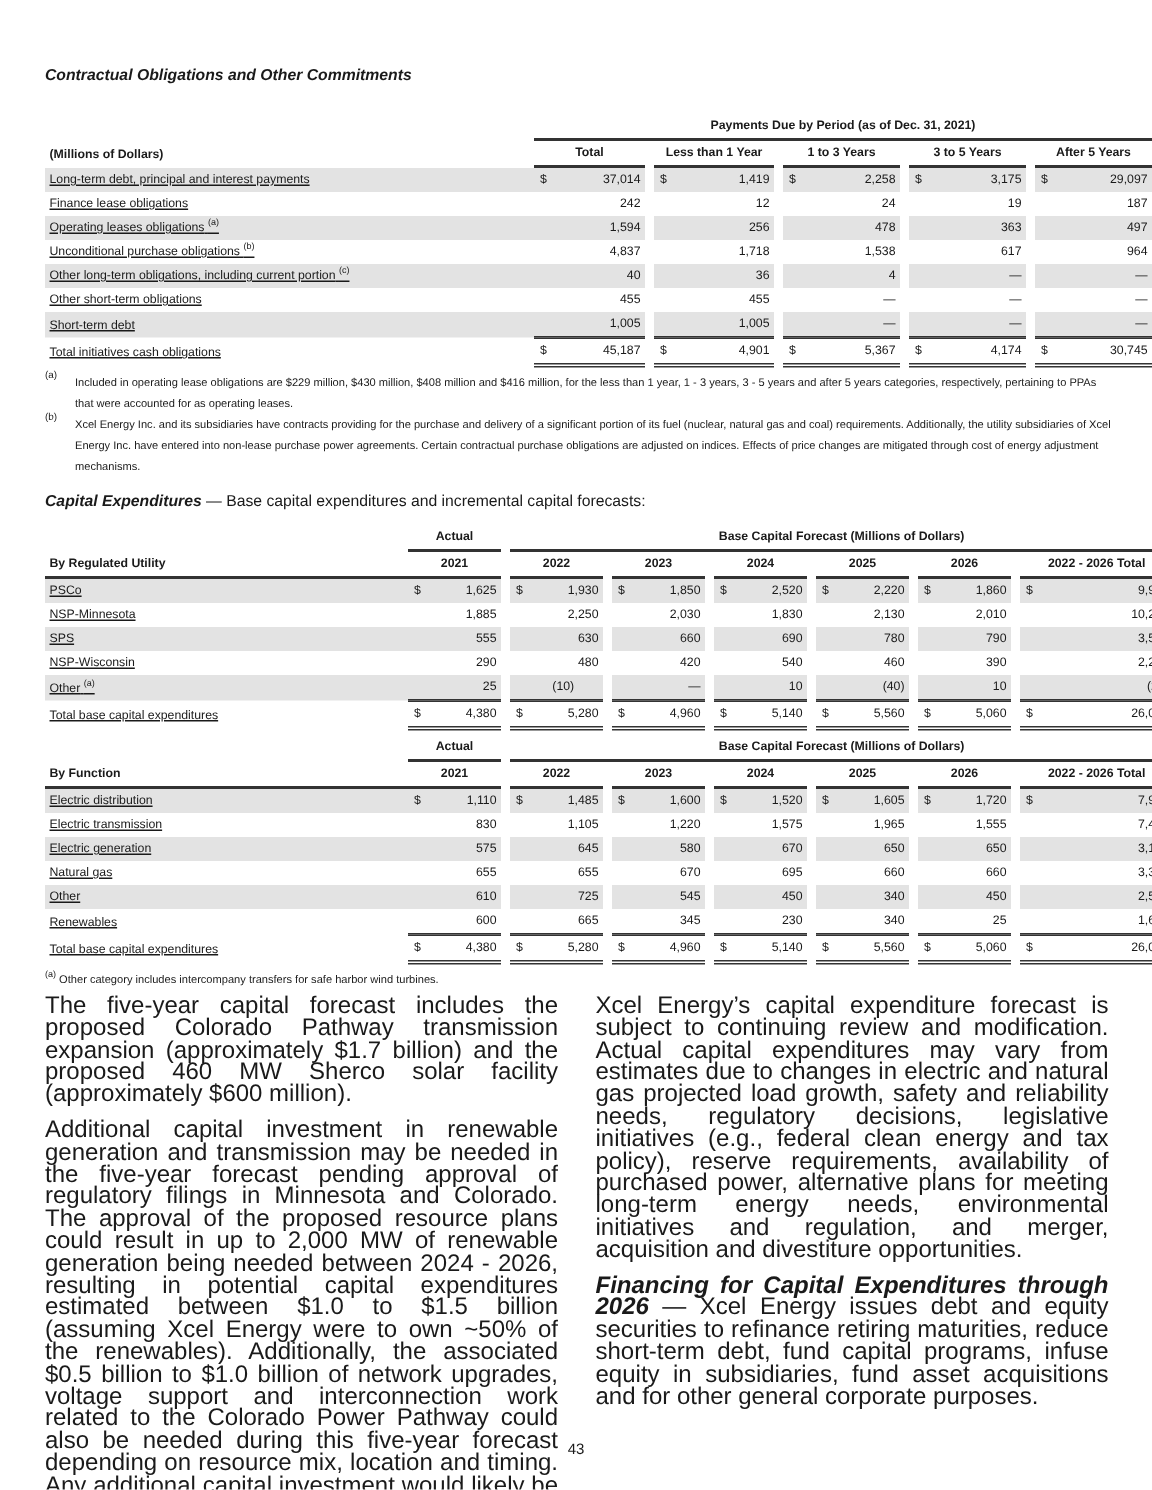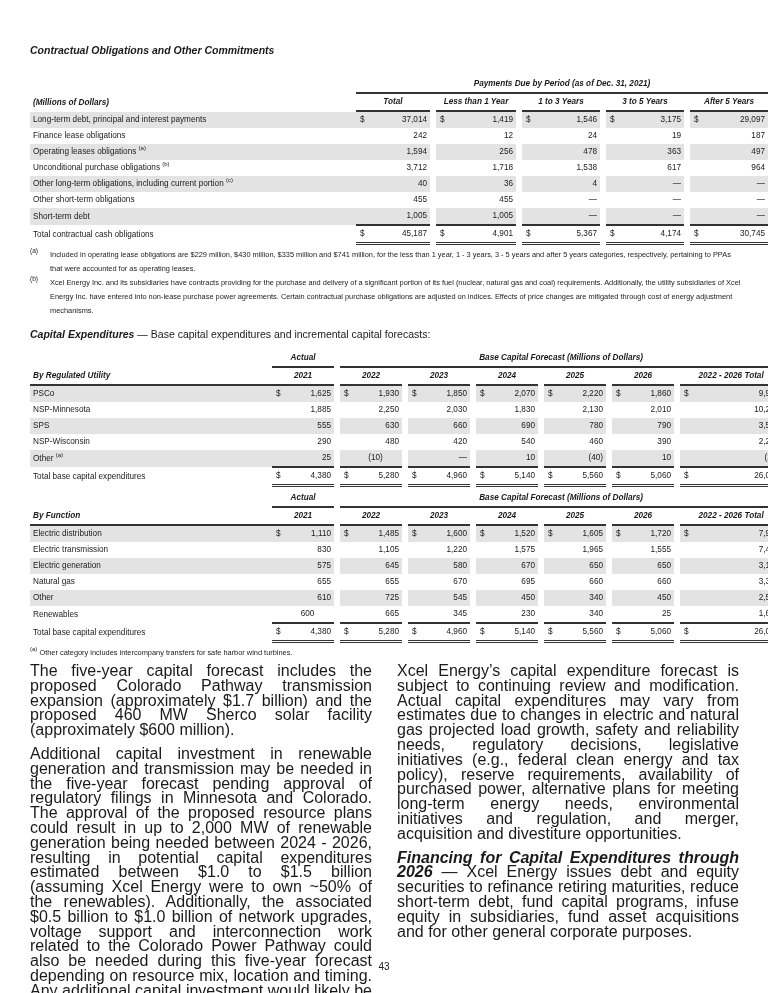--- a/index.html
+++ b/index.html
@@ -7,22 +7,22 @@
     width: 768px; height: 993px; position: relative; overflow: hidden;
     font-family: "Liberation Sans", sans-serif; color: #1a1a1a;
   }
   .sec-title {
     position: absolute; left: 30px; font-size: 10.5px; font-weight: bold; font-style: italic;
   }
   .sec-title .plain { font-weight: normal; font-style: normal; }
 
   table.fin { position: absolute; left: 30px; border-collapse: separate; border-spacing: 0; font-size: 8.2px; table-layout: fixed; }
   table.fin td, table.fin th { padding: 0; height: 16px; line-height: 16px; white-space: nowrap; }
-  table.fin th { font-weight: bold; font-size: 8.2px; font-style: italic; }
-  .lab { padding-left: 3px !important; }
+  table.fin th { font-weight: bold; font-size: 8.2px; }
+  .lab { padding-left: 3px !important; text-decoration: underline; }
   .shade td { background: #e3e3e3; }
   .dol { text-align: left; padding-left: 4px !important; }
   .num { text-align: right; padding-right: 3px !important; }
   .gap { width: 6px; background: transparent !important; }
   .hdr-top { border-bottom: 2px solid #333; text-align: center; }
   .hdr-col { border-bottom: 2px solid #333; text-align: center; }
   .lbl-head { text-align: left; border-bottom: 2px solid #333; padding-left: 3px !important; }
   .tot-line { border-top: 1.5px solid #333; border-bottom: 3.5px double #333; }
   sup { font-size: 6px; vertical-align: 4px; line-height: 0; }
 
@@ -82,21 +82,21 @@
   <tbody id="contract-body">
       <tr class="shade">
         <td class="lab"><span>Long-term debt, principal and interest payments</span></td>
         <td class="dol c">$</td>
         <td class="num c">37,014</td>
         <td class="gap"></td>
         <td class="dol c">$</td>
         <td class="num c">1,419</td>
         <td class="gap"></td>
         <td class="dol c">$</td>
-        <td class="num c">1,546</td>
+        <td class="num c">2,258</td>
         <td class="gap"></td>
         <td class="dol c">$</td>
         <td class="num c">3,175</td>
         <td class="gap"></td>
         <td class="dol c">$</td>
         <td class="num c">29,097</td>
       </tr>
       <tr>
         <td class="lab"><span>Finance lease obligations</span></td>
         <td class="dol c"></td>
@@ -127,21 +127,21 @@
         <td class="gap"></td>
         <td class="dol c"></td>
         <td class="num c">363</td>
         <td class="gap"></td>
         <td class="dol c"></td>
         <td class="num c">497</td>
       </tr>
       <tr>
         <td class="lab"><span>Unconditional purchase obligations</span> <sup>(b)</sup></td>
         <td class="dol c"></td>
-        <td class="num c">3,712</td>
+        <td class="num c">4,837</td>
         <td class="gap"></td>
         <td class="dol c"></td>
         <td class="num c">1,718</td>
         <td class="gap"></td>
         <td class="dol c"></td>
         <td class="num c">1,538</td>
         <td class="gap"></td>
         <td class="dol c"></td>
         <td class="num c">617</td>
         <td class="gap"></td>
@@ -193,21 +193,21 @@
         <td class="dol c pb" style="border-bottom: 1.5px solid rgb(51, 51, 51);"></td>
         <td class="num c pb" style="border-bottom: 1.5px solid rgb(51, 51, 51);">—</td>
         <td class="gap"></td>
         <td class="dol c pb" style="border-bottom: 1.5px solid rgb(51, 51, 51);"></td>
         <td class="num c pb" style="border-bottom: 1.5px solid rgb(51, 51, 51);">—</td>
         <td class="gap"></td>
         <td class="dol c pb" style="border-bottom: 1.5px solid rgb(51, 51, 51);"></td>
         <td class="num c pb" style="border-bottom: 1.5px solid rgb(51, 51, 51);">—</td>
       </tr>
       <tr>
-        <td class="lab"><span>Total contractual cash obligations</span></td>
+        <td class="lab"><span>Total initiatives cash obligations</span></td>
         <td class="dol c tot-line">$</td>
         <td class="num c tot-line">45,187</td>
         <td class="gap"></td>
         <td class="dol c tot-line">$</td>
         <td class="num c tot-line">4,901</td>
         <td class="gap"></td>
         <td class="dol c tot-line">$</td>
         <td class="num c tot-line">5,367</td>
         <td class="gap"></td>
         <td class="dol c tot-line">$</td>
@@ -215,21 +215,21 @@
         <td class="gap"></td>
         <td class="dol c tot-line">$</td>
         <td class="num c tot-line">30,745</td>
       </tr>
     </tbody>
 </table>
 
 <div class="notes" id="contract-notes" style="top:248px;">
     <div class="note">
       <span class="mk">(a)</span>
-      <span class="tx">Included in operating lease obligations are $229 million, $430 million, $335 million and $741 million, for the less than 1 year, 1 - 3 years, 3 - 5 years and after 5 years categories, respectively, pertaining to PPAs that were accounted for as operating leases.</span>
+      <span class="tx">Included in operating lease obligations are $229 million, $430 million, $408 million and $416 million, for the less than 1 year, 1 - 3 years, 3 - 5 years and after 5 years categories, respectively, pertaining to PPAs that were accounted for as operating leases.</span>
     </div>
     <div class="note">
       <span class="mk">(b)</span>
       <span class="tx">Xcel Energy Inc. and its subsidiaries have contracts providing for the purchase and delivery of a significant portion of its fuel (nuclear, natural gas and coal) requirements. Additionally, the utility subsidiaries of Xcel Energy Inc. have entered into non-lease purchase power agreements. Certain contractual purchase obligations are adjusted on indices. Effects of price changes are mitigated through cost of energy adjustment mechanisms.</span>
     </div>
   </div>
 
 <div class="sec-title" style="top:328px;">
   <span>Capital Expenditures</span><span class="plain"> — Base capital expenditures and incremental capital forecasts:</span>
 </div>
@@ -288,21 +288,21 @@
         <td class="dol c">$</td>
         <td class="num c">1,625</td>
         <td class="gap"></td>
         <td class="dol c">$</td>
         <td class="num c">1,930</td>
         <td class="gap"></td>
         <td class="dol c">$</td>
         <td class="num c">1,850</td>
         <td class="gap"></td>
         <td class="dol c">$</td>
-        <td class="num c">2,070</td>
+        <td class="num c">2,520</td>
         <td class="gap"></td>
         <td class="dol c">$</td>
         <td class="num c">2,220</td>
         <td class="gap"></td>
         <td class="dol c">$</td>
         <td class="num c">1,860</td>
         <td class="gap"></td>
         <td class="dol c">$</td>
         <td class="num c">9,930</td>
       </tr>
@@ -583,21 +583,21 @@
         <td class="gap"></td>
         <td class="dol c"></td>
         <td class="num c">450</td>
         <td class="gap"></td>
         <td class="dol c"></td>
         <td class="num c">2,510</td>
       </tr>
       <tr>
         <td class="lab"><span>Renewables</span></td>
         <td class="dol c" style="border-bottom: 1.5px solid rgb(51, 51, 51);"></td>
-        <td class="num c" style="border-bottom: 1.5px solid rgb(51, 51, 51); text-align: center;">600</td>
+        <td class="num c" style="border-bottom: 1.5px solid rgb(51, 51, 51);">600</td>
         <td class="gap"></td>
         <td class="dol c" style="border-bottom: 1.5px solid rgb(51, 51, 51);"></td>
         <td class="num c" style="border-bottom: 1.5px solid rgb(51, 51, 51);">665</td>
         <td class="gap"></td>
         <td class="dol c" style="border-bottom: 1.5px solid rgb(51, 51, 51);"></td>
         <td class="num c" style="border-bottom: 1.5px solid rgb(51, 51, 51);">345</td>
         <td class="gap"></td>
         <td class="dol c" style="border-bottom: 1.5px solid rgb(51, 51, 51);"></td>
         <td class="num c" style="border-bottom: 1.5px solid rgb(51, 51, 51);">230</td>
         <td class="gap"></td>

